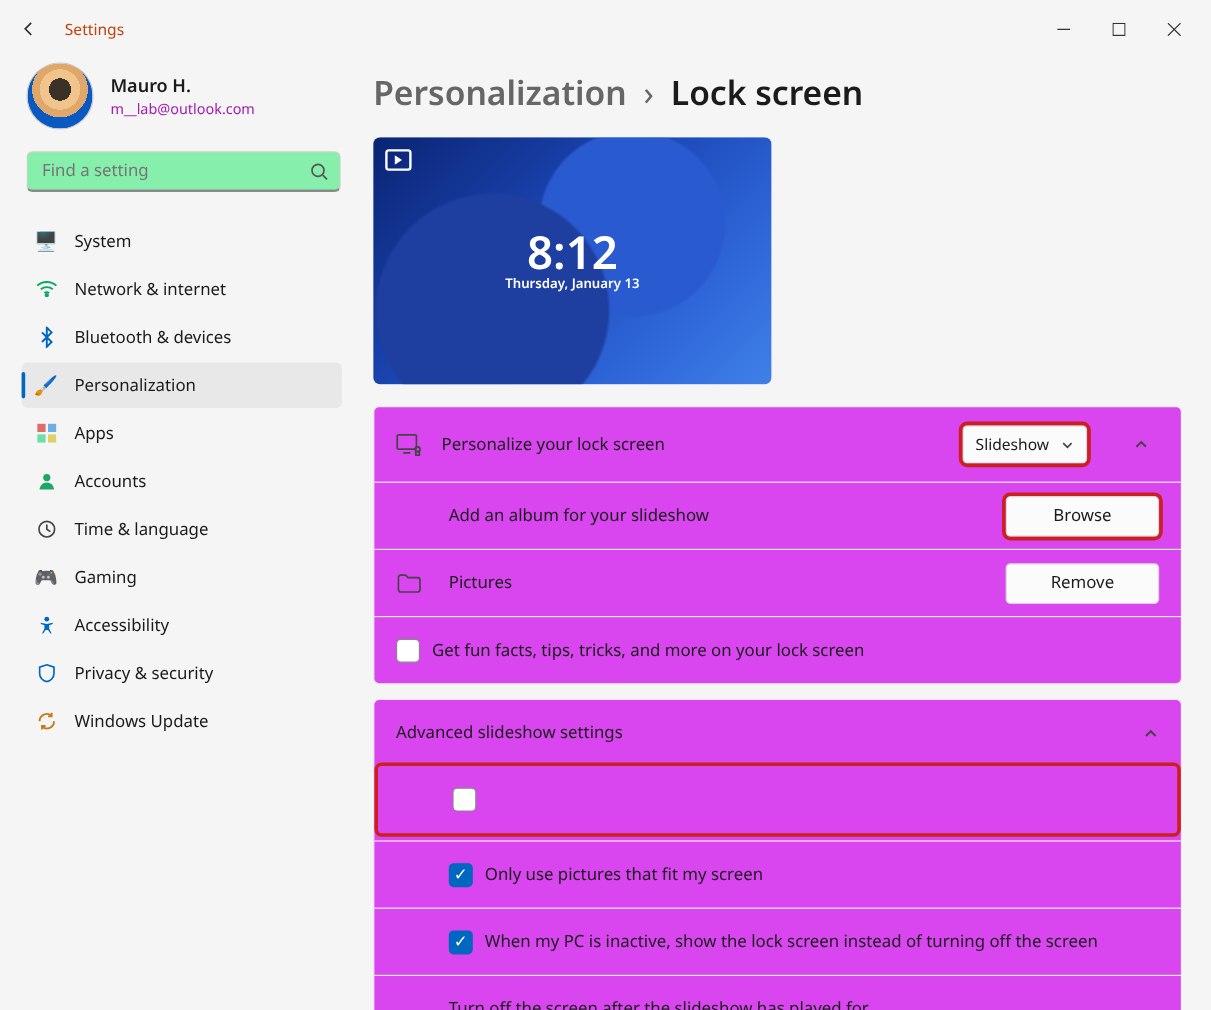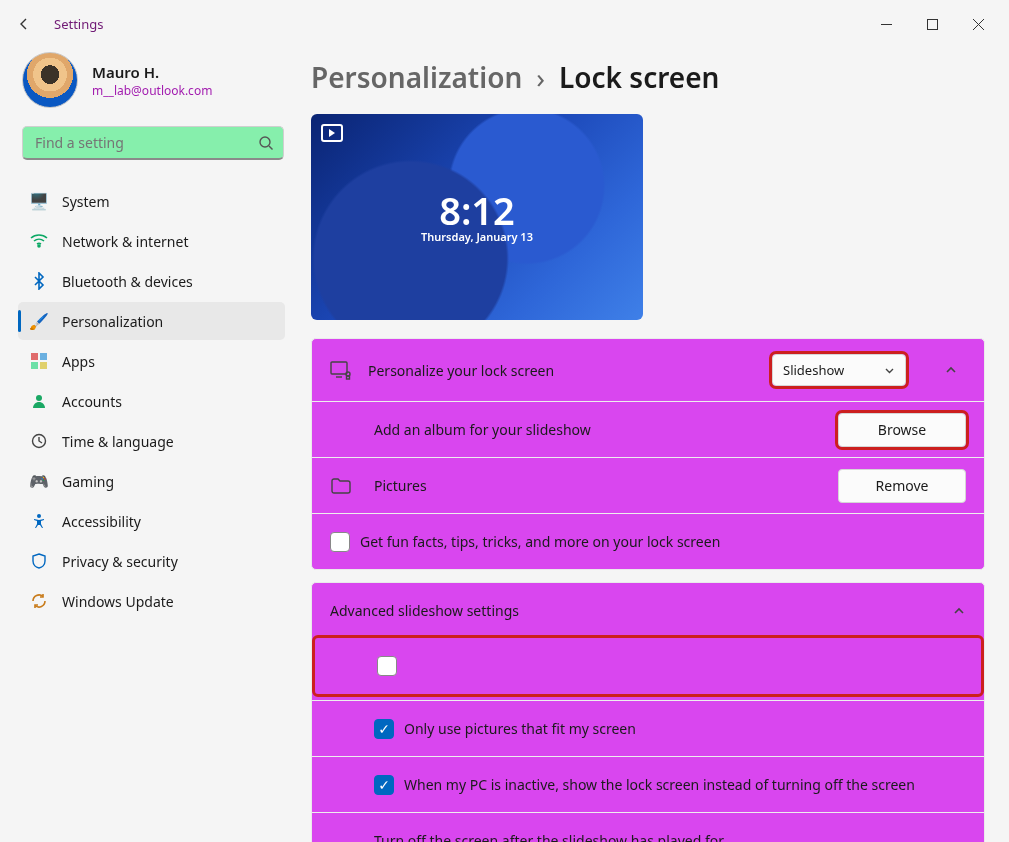--- a/index.html
+++ b/index.html
@@ -1,21 +1,21 @@
 <!DOCTYPE html>
 <html><head>
 <meta charset="utf-8">
 <style>
   * { box-sizing: border-box; margin: 0; padding: 0; font-family: "Segoe UI", system-ui, sans-serif; }
   body { width: 1009px; height: 842px; background: #f5f5f5; overflow: hidden; position: relative; }
 
   
   .titlebar { display: flex; align-items: center; height: 48px; padding: 0 8px; }
   .titlebar .back { width: 32px; height: 32px; display: flex; align-items: center; justify-content: center; cursor: pointer; border-radius: 4px; }
-  .titlebar .title { font-size: 13px; margin-left: 14px; color: #701a75; }
+  .titlebar .title { font-size: 13px; margin-left: 14px; color: #c2410c; }
   .titlebar .spacer { flex: 1; }
   .titlebar .wc { width: 46px; height: 32px; display: flex; align-items: center; justify-content: center; cursor: pointer; }
 
   .layout { display: flex; height: calc(842px - 48px); }
 
   
   .sidebar { width: 305px; padding: 4px 0 0 18px; }
   .profile { display: flex; align-items: center; gap: 14px; margin-bottom: 18px; padding-left: 4px; }
   .avatar { width: 56px; height: 56px; border-radius: 50%; background: radial-gradient(circle at 50% 40%, #3a3228 0 22%, #f0c48a 22% 40%, #e0a76a 40% 55%, #0a58c2 55% 100%); border: 1px solid #c9c9c9; }
   .profile .name { font-size: 15px; font-weight: 600; color: #1b1b1b; }
@@ -45,21 +45,21 @@
   .preview .time { font-size: 38px; font-weight: 600; line-height: 1; }
   .preview .date { font-size: 11px; font-weight: 600; }
 
   .card { background: #d946ef; border-radius: 5px; border: 1px solid #eaeaea; margin-bottom: 12px; }
   .card-row { display: flex; align-items: center; min-height: 62px; padding: 0 18px; font-size: 14px; color: #1b1b1b; gap: 16px; }
   .card-row + .card-row { border-top: 1px solid #eee; }
   .card-row .ri { width: 22px; height: 22px; display: inline-flex; align-items: center; justify-content: center; color: #444; }
   .card-row .grow { flex: 1; }
   .card-row.sub { padding-left: 62px; min-height: 56px; }
 
-  .dropdown { display: flex; align-items: center; justify-content: space-between; width: 134px; height: 32px; padding: 0 10px; background: #fbfbfb; border: 1px solid #d6d6d6; border-radius: 4px; cursor: pointer; font-size: 13px; }
+  .dropdown { display: flex; align-items: center; justify-content: space-between; width: 104px; height: 32px; padding: 0 10px; background: #fbfbfb; border: 1px solid #d6d6d6; border-radius: 4px; cursor: pointer; font-size: 13px; }
   .dropdown.redbox { outline: 3px solid #cc1f1f; }
   .expand-btn { width: 30px; height: 30px; display: flex; align-items: center; justify-content: center; cursor: pointer; margin-left: 14px; border-radius: 4px; font-size: 14px; color: #444; }
 
   .btn { width: 128px; height: 34px; background: #fbfbfb; border: 1px solid #d6d6d6; border-radius: 4px; cursor: pointer; font-size: 14px; color: #1b1b1b; display: flex; align-items: center; justify-content: center; }
   .btn.redbox { outline: 3px solid #cc1f1f; }
 
   .checkbox { width: 20px; height: 20px; border-radius: 4px; border: 1.5px solid #888; background: #fff; display: inline-flex; align-items: center; justify-content: center; flex-shrink: 0; }
   .checkbox.checked { background: #0067c0; border-color: #0067c0; color: #fff; font-size: 14px; }
 
   .section-header { display: flex; align-items: center; justify-content: space-between; padding: 18px 18px; font-size: 14px; color: #1b1b1b; }

